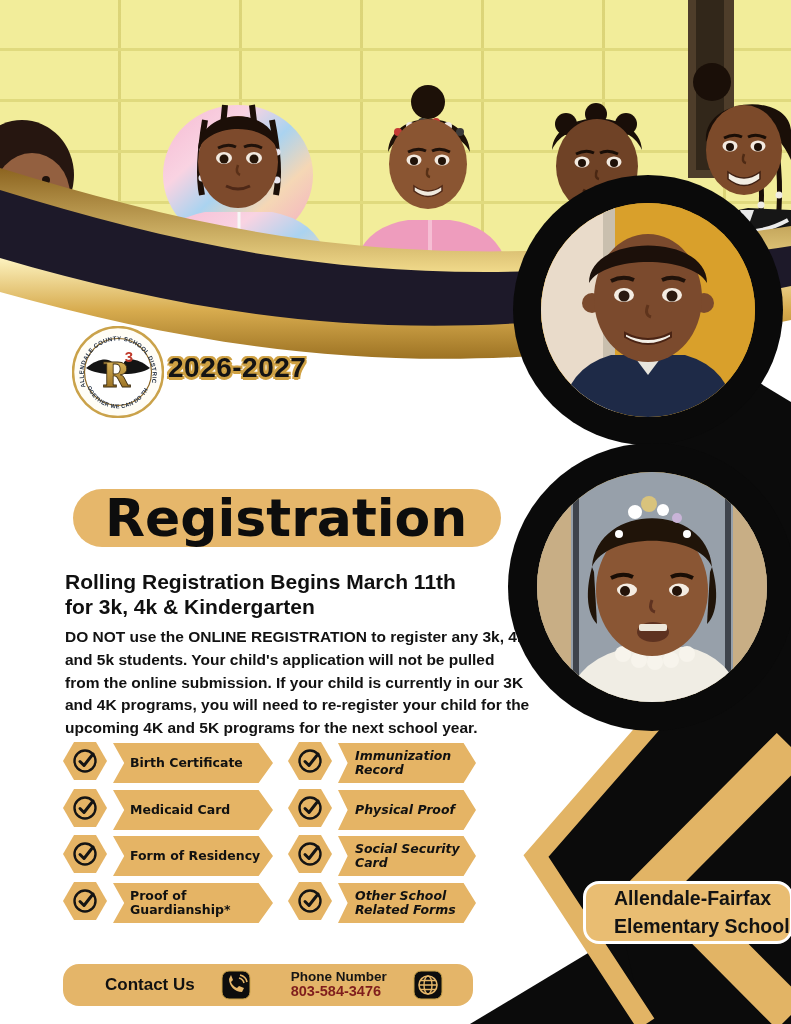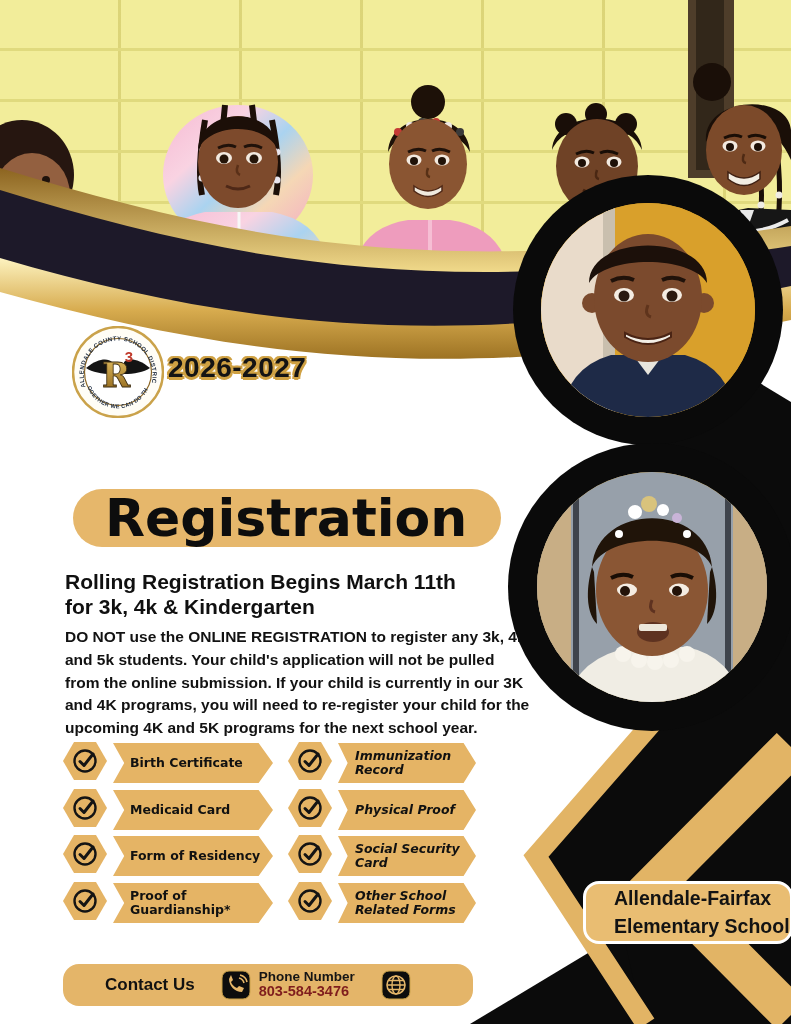--- a/index.html
+++ b/index.html
@@ -50,21 +50,21 @@
        display:flex;align-items:center;}
   .banner span{font-family:"DejaVu Sans",sans-serif;font-weight:bold;font-size:12.5px;
        line-height:1.12;color:#111;padding-left:17px;white-space:pre-line;}
   .r0{top:0;} .r1{top:47px;} .r2{top:93px;} .r3{top:140px;}
   .colL{left:0;} .colR{left:225px;}
   .colL .banner{width:160px;} .colR .banner{width:138px;font-style:italic;}
   
   .contact{position:absolute;left:63px;top:948px;width:410px;height:42px;border-radius:16px;
        background:#e4b569;z-index:4;display:flex;align-items:center;margin-top:16px;}
   .contact .cu{font-weight:bold;font-size:17px;color:#111;margin-left:42px;}
-  .cgroup{display:flex;margin-left:26px;}
+  .cgroup{display:flex;margin-left:26px;gap:32px;}
   .cgroup .txt{margin-left:8px;line-height:1.05;}
   .cgroup .lab{font-weight:bold;font-size:13.5px;color:#151515;}
   .cgroup .val{font-weight:bold;font-size:14.5px;color:#7f1d1d;}
   
   .badge{position:absolute;left:583px;top:881px;width:204px;height:57px;background:#e9bd72;
        border:3px solid #ffffff;border-radius:16px;z-index:6;display:flex;align-items:center;}
   .badge span{font-weight:bold;font-size:19.5px;line-height:1.4;color:#131313;padding-left:28px;
        white-space:pre-line;}
 </style>
 </head>

